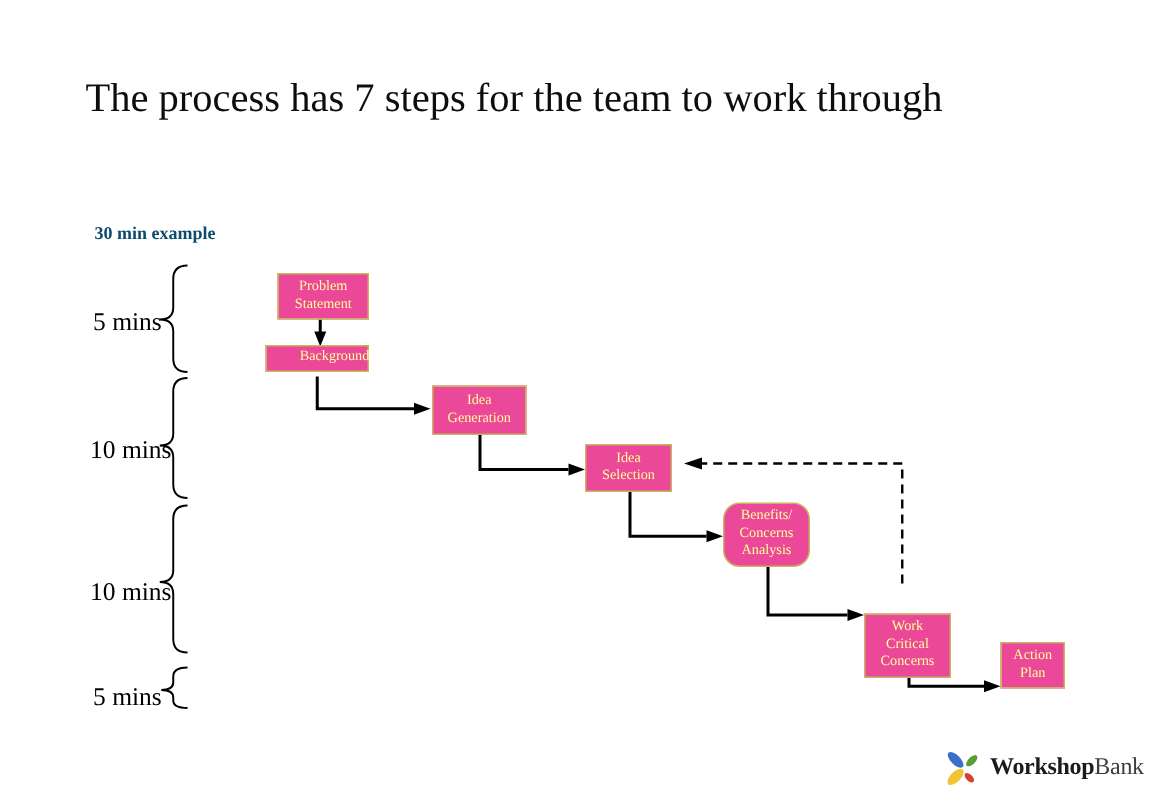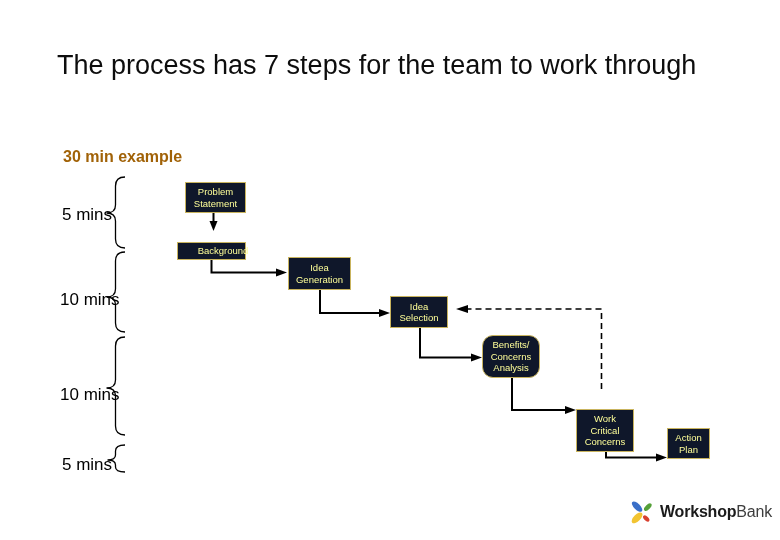--- a/index.html
+++ b/index.html
@@ -1,22 +1,22 @@
 <!DOCTYPE html>
 <html><head>
 <meta charset="utf-8">
 <style>
   html,body{margin:0;padding:0;background:#fff;}
   .slide{position:relative;width:780px;height:540px;background:#ffffff;overflow:hidden;
-         font-family:Liberation Sans, sans-serif;}
+         font-family:Liberation Serif, serif;}
   .title{position:absolute;left:57px;top:50px;margin:0;font-size:27px;font-weight:400;
          color:#0d0d0d;white-space:nowrap;letter-spacing:0;}
-  .example{position:absolute;left:63px;top:148px;font-size:16px;font-weight:700;color:#a16207;}
+  .example{position:absolute;left:63px;top:148px;font-size:12px;font-weight:700;color:#0c4a6e;}
   .time-label{position:absolute;font-size:17px;color:#000;white-space:nowrap;}
-  .step{position:absolute;background:#0f172a;border:1px solid #C9B45E;box-sizing:border-box;
+  .step{position:absolute;background:#ec4899;border:1px solid #C9B45E;box-sizing:border-box;
         display:flex;align-items:center;justify-content:center;text-align:center;
         color:#FFFF99;font-size:9.5px;line-height:1.2;}
   .step-label{white-space:pre-line;}
   .overlay{position:absolute;left:0;top:0;width:780px;height:540px;}
   .logo{position:absolute;left:629px;top:496px;height:32px;display:flex;align-items:center;}
   .logo-mark{width:28px;height:28px;margin-right:3px;}
   .logo-text{font-size:16px;letter-spacing:-0.2px;}
   .brand-bold{font-weight:700;color:#1b1b1b;}
   .brand-light{font-weight:400;color:#3d3d3d;}
 </style>
@@ -63,21 +63,21 @@
     <g>
       <polyline points="601.5,389 601.5,309 468,309" stroke="#000" stroke-width="1.6" stroke-dasharray="6,4" fill="none"></polyline>
       <polygon points="468,305 468,313 456,309" fill="#000"></polygon>
     </g>
   </svg>
 
   <div class="step" style="left:185px;top:182px;width:61px;height:31px;">
     <span class="step-label">Problem
 Statement</span>
   </div>
-  <div class="step" style="left:177px;top:242px;width:69px;height:18px;padding-left:23px;">
+  <div class="step" style="left:177px;top:230px;width:69px;height:18px;padding-left:23px;">
     <span class="step-label">Background</span>
   </div>
   <div class="step" style="left:288px;top:257px;width:63px;height:33px;">
     <span class="step-label">Idea
 Generation</span>
   </div>
   <div class="step" style="left:390px;top:296px;width:58px;height:32px;">
     <span class="step-label">Idea
 Selection</span>
   </div>

